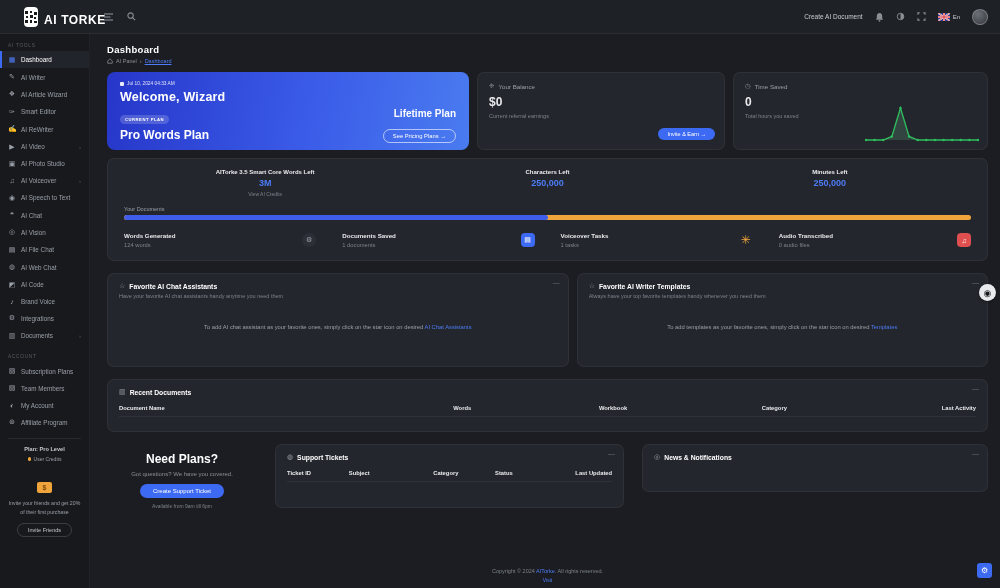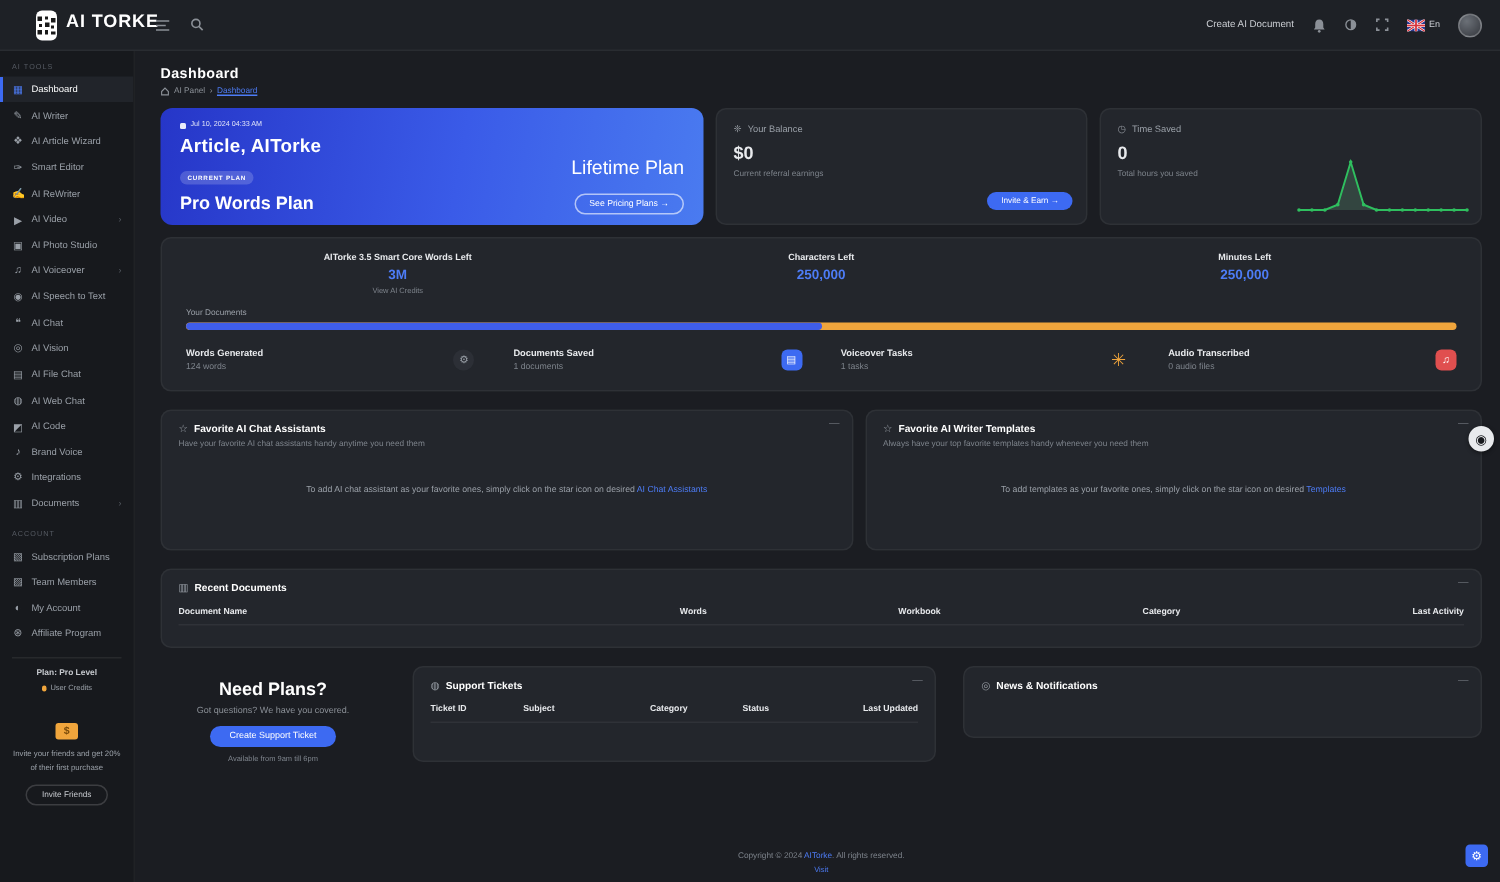--- a/index.html
+++ b/index.html
@@ -1,20 +1,20 @@
 <!DOCTYPE html>
 <html><head>
 <meta charset="utf-8">
 <style>
   * { margin:0; padding:0; box-sizing:border-box; }
   html,body { width:1000px; height:588px; overflow:hidden; background:#1b1d22;
     font-family:"Liberation Sans", sans-serif; }
   .hdr { height:34px; background:#1e2126; border-bottom:1px solid rgba(255,255,255,.05);
     display:flex; align-items:center; }
-  .logo-wrap { width:90px; display:flex; align-items:flex-start; gap:6px; padding-left:24px; flex-shrink:0; }
+  .logo-wrap { width:90px; display:flex; align-items:flex-end; gap:6px; padding-left:24px; flex-shrink:0; }
   .logo-box { width:20px; height:20px; background:#fff; border-radius:4px; display:flex;
     align-items:center; justify-content:center; cursor:pointer; }
   .logo-text { font-size:12px; font-weight:bold; color:#fff; letter-spacing:.6px; white-space:nowrap; }
   .hdr-icon { color:#8b9097; display:flex; align-items:center; cursor:pointer; }
   .hdr-left { display:flex; gap:14px; margin-left:14px; align-items:center; }
   .hdr-right { margin-left:auto; display:flex; align-items:center; gap:12px; padding-right:12px; }
   .create-doc { color:#c9ccd1; font-size:6.5px; cursor:pointer; }
   .lang { display:flex; align-items:center; gap:3px; color:#c9ccd1; font-size:6px; cursor:pointer; }
   .avatar { width:16px; height:16px; border-radius:50%; cursor:pointer;
     background:radial-gradient(circle at 35% 30%, #6b7077, #34373d); border:1px solid rgba(255,255,255,.25); }
@@ -52,21 +52,21 @@
   .banner { width:362px; height:78px; border-radius:8px; padding:9px 13px; position:relative;
     color:#fff; background:linear-gradient(100deg,#2636c8,#3a5be8 55%,#4a7bf0); }
   .banner-date { display:flex; gap:3px; align-items:center; font-size:4.8px; color:rgba(255,255,255,.85); }
   .b-ico { width:4px; height:4px; background:rgba(255,255,255,.9); border-radius:1px; }
   .banner-welcome { font-size:12.5px; font-weight:bold; margin-top:4px; letter-spacing:.2px; }
   .banner-bottom { position:absolute; left:13px; right:13px; bottom:8px; display:flex;
     justify-content:space-between; align-items:flex-end; }
   .badge { display:inline-block; background:rgba(255,255,255,.18); border-radius:6px;
     font-size:4.2px; padding:2px 5px; letter-spacing:.5px; font-weight:bold; }
   .plan-name { font-size:12px; font-weight:bold; margin-top:3px; }
-  .lifetime { font-size:13px; font-weight:normal; text-align:right; margin-bottom:5px; }
+  .lifetime { font-size:10px; font-weight:bold; text-align:right; margin-bottom:5px; }
   .pricing-btn { border:1px solid rgba(255,255,255,.6); border-radius:9px; font-size:5.8px;
     padding:3px 9px; color:#fff; cursor:pointer; }
 
   .card { background:#23262c; border:1px solid rgba(255,255,255,.05); border-radius:7px; }
   .balance-card { width:248px; height:78px; padding:9px 11px; position:relative; }
   .card-label { display:flex; gap:4px; align-items:center; color:#9aa0a8; font-size:6.2px; }
   .lbl-glyph { font-size:6.5px; color:#8b9097; }
   .big-val { color:#e8eaed; font-size:12px; font-weight:bold; margin-top:5px; }
   .card-sub { color:#7d838b; font-size:5.5px; margin-top:4px; }
   .earn-btn { position:absolute; right:9px; bottom:9px; background:#3d6af2; color:#fff;
@@ -323,21 +323,21 @@
       <span>›</span>
       <span class="crumb-current">Dashboard</span>
     </div>
 
     <div class="row1">
       <div class="banner">
         <div class="banner-date">
           <span class="b-ico"></span>
           <span>Jul 10, 2024 04:33 AM</span>
         </div>
-        <div class="banner-welcome">Article, AITorke</div>
+        <div class="banner-welcome">Welcome, Wizard</div>
         <div class="banner-bottom">
           <div>
             <span class="badge">CURRENT PLAN</span>
             <div class="plan-name">Pro Words Plan</div>
           </div>
           <div style="text-align:right;">
             <div class="lifetime">Lifetime Plan</div>
             <span class="pricing-btn">See Pricing Plans →</span>
           </div>
         </div>

